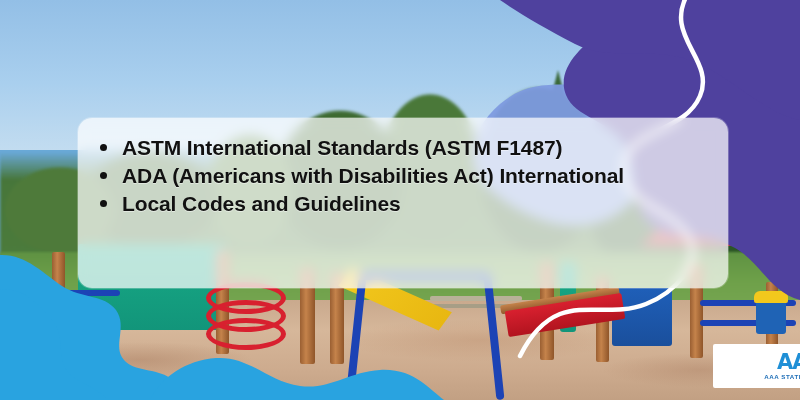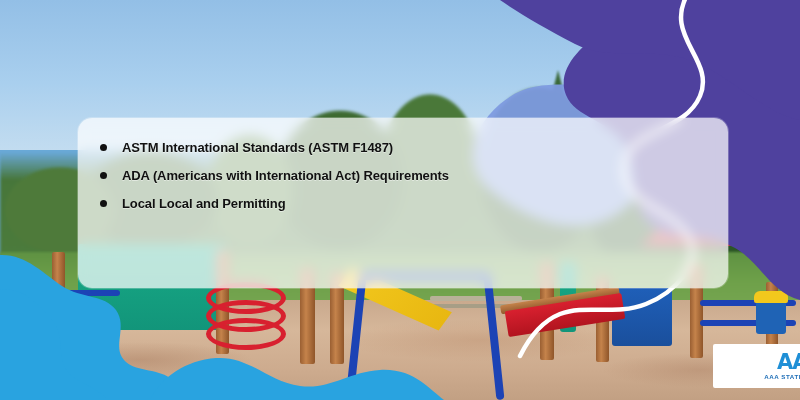--- a/index.html
+++ b/index.html
@@ -76,21 +76,21 @@
     background:rgba(255,255,255,.72);
     border-radius:14px;
     backdrop-filter:blur(6px);
     box-shadow:0 0 0 1px rgba(255,255,255,.25);
   }
   .list{margin:0;padding:16px 18px 0 44px;list-style:none;}
   .list li{
     position:relative;
     color:#111;
     font-weight:bold;
-    font-size:13px;
+    font-size:21px;
     line-height:27px;
     letter-spacing:-.1px;
     margin:0 0 1px 0;
     text-shadow:0 1px 0 rgba(255,255,255,.45);
   }
   .list li .dot{
     position:absolute;left:-22px;top:10px;width:7px;height:7px;
     background:#111;border-radius:50%;
   }
 
@@ -191,25 +191,25 @@
   </svg>
 
   <div class="card">
     <ul class="list">
       <li>
         <span class="dot"></span>
         <span>ASTM International Standards (ASTM F1487)</span>
       </li>
       <li>
         <span class="dot"></span>
-        <span>ADA (Americans with International Act) Requirements</span>
+        <span>ADA (Americans with Disabilities Act) International</span>
       </li>
       <li>
         <span class="dot"></span>
-        <span>Local Local and Permitting</span>
+        <span>Local Codes and Guidelines</span>
       </li>
     </ul>
   </div>
 
   <div class="logo">
     <div class="logo-mark">AAA</div>
     <div class="logo-text">AAA STATE OF PLAY</div>
   </div>
 
 </div>

